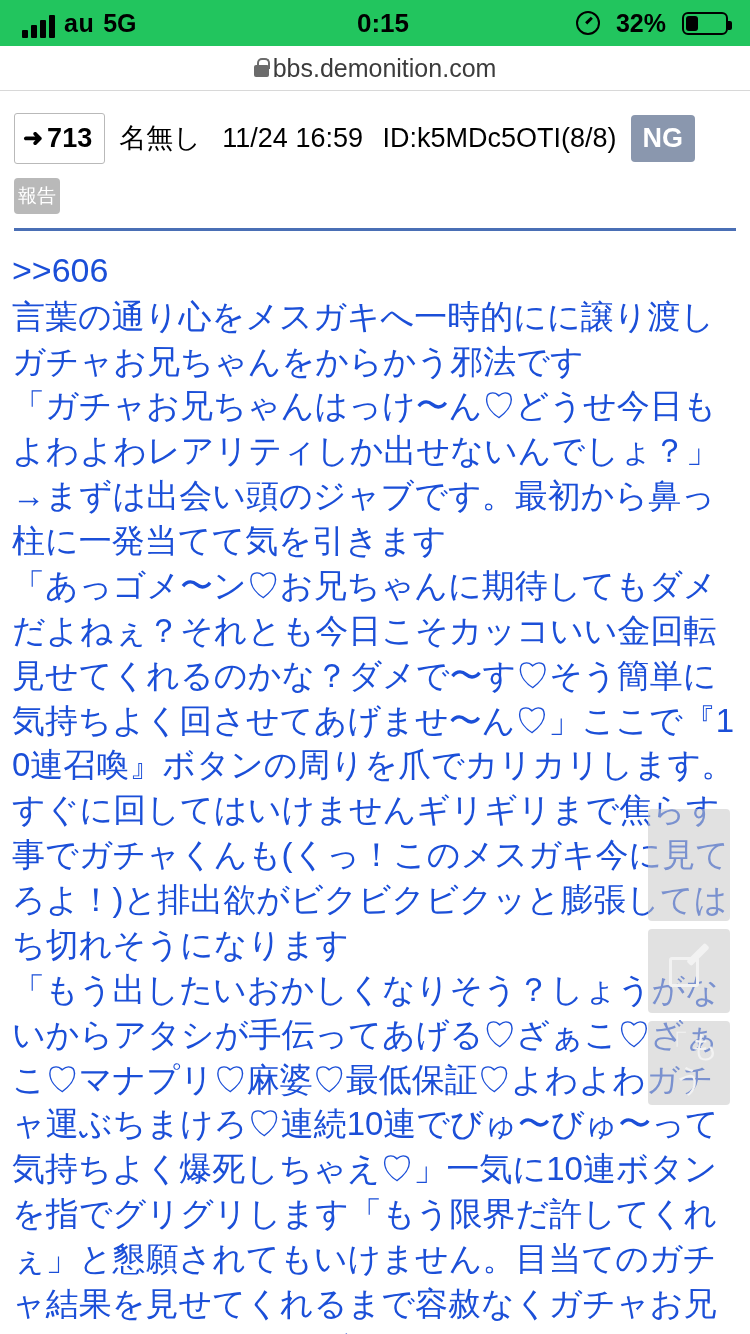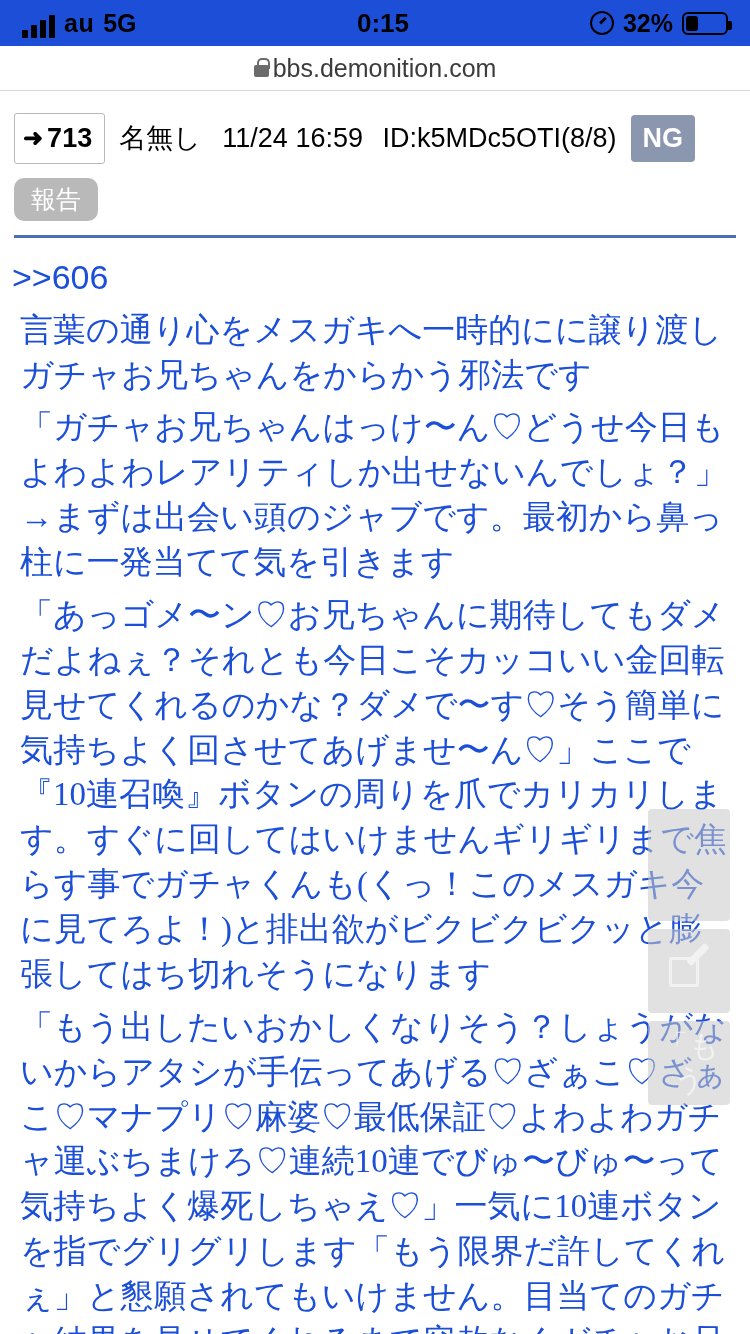--- a/index.html
+++ b/index.html
@@ -5,21 +5,21 @@
   * { box-sizing: border-box; margin: 0; padding: 0; }
   html, body {
     width: 750px; height: 1334px;
     background: #ffffff;
     font-family: "Liberation Sans", sans-serif;
     overflow: hidden;
   }
   .phone {
     width: 750px; height: 1334px;
     position: relative;
-    background: #1d4ed8;
+    background: #22c55e;
   }
   
   .statusbar {
     height: 46px;
     display: flex;
     align-items: center;
     padding: 0 22px;
     font-size: 25px;
     font-weight: bold;
     color: #000;
@@ -34,21 +34,21 @@
   .sig i:nth-child(4) { height: 23px; }
   .carrier { font-size: 25px; letter-spacing: .5px; }
   .net { font-size: 25px; }
   .sb-time {
     position: absolute; left: 16px; right: 0;
     text-align: center; font-size: 26px; font-weight: bold;
     pointer-events: none;
   }
   .sb-right {
     margin-left: auto;
-    display: flex; align-items: center; gap: 9px;
+    display: flex; align-items: center; gap: 16px;
     font-size: 25px;
     justify-content: center;
   }
   .lock-rot {
     width: 24px; height: 24px; border: 2.5px solid #000; border-radius: 50%;
     position: relative;
   }
   .lock-rot::after {
     content: ""; position: absolute; left: 50%; top: 50%;
     width: 8px; height: 2.5px; background: #000;
@@ -116,34 +116,34 @@
     font-size: 27px;
     font-weight: bold;
     padding: 3px 12px;
     border-radius: 4px;
   }
   .report-row { margin-top: 14px; }
   .report-btn {
     display: inline-block;
     background: #b9b9b9;
     color: #fff;
-    font-size: 25px;
-    padding: 5px 17px;
-    border-radius: 10px;
+    font-size: 19px;
+    padding: 5px 4px;
+    border-radius: 4px;
   }
   .hr-blue { height: 3px; background: #4a6fb5; margin: 14px 0 0 0; }
   .body {
     padding: 16px 12px 0 12px;
     color: #1b4fd8;
     font-size: 33px;
     line-height: 1.36;
     word-break: break-all;
   }
   .anchor { color: #1b4fd8; font-size: 34px; display: block; margin-bottom: 2px; }
-  .body p { margin: 8px; font-family: Liberation Serif, serif; }
+  .body p { margin: 0; }
   
   .float-col {
     position: absolute;
     right: 8px;
     top: 718px;
     width: 94px;
     display: flex;
     flex-direction: column;
     gap: 8px;
     z-index: 5;

